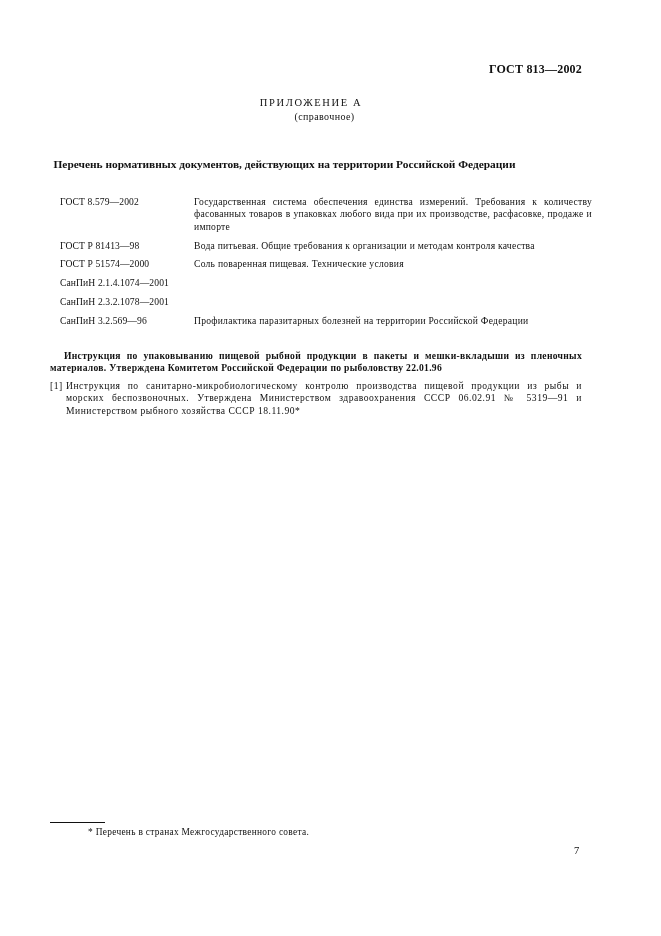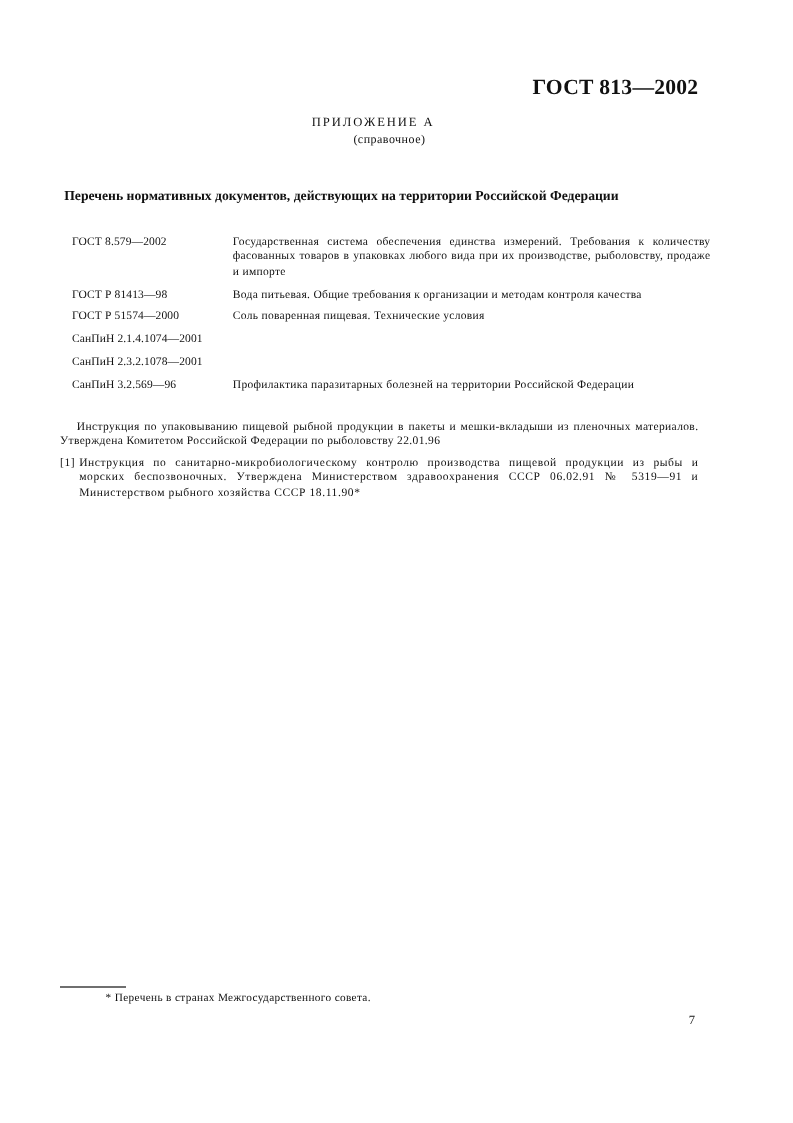--- a/index.html
+++ b/index.html
@@ -4,41 +4,41 @@
   <style>
     html, body { margin: 0; padding: 0; background: #ffffff; }
     body {
       width: 661px; height: 936px; position: relative; overflow: hidden;
       font-family: "Liberation Serif", "DejaVu Serif", serif;
       color: #111111;
     }
     .abs { position: absolute; }
     .header-code {
       left: 400px; top: 62px; width: 182px; text-align: right;
-      font-weight: bold; font-size: 18px; letter-spacing: 0.2px;
+      font-weight: bold; font-size: 12px; letter-spacing: 0.2px;
     }
     .appendix-title {
       left: 0; width: 622px; top: 97px; text-align: center;
       font-size: 10.5px; letter-spacing: 1.6px;
     }
     .appendix-sub {
       left: 0; width: 649px; top: 111px; text-align: center;
       font-size: 10px; letter-spacing: 0.4px;
     }
     .section-title {
       left: 0; width: 569px; top: 158px; text-align: center;
       font-weight: bold; font-size: 11.4px;
     }
     .refs { left: 60px; top: 196px; width: 532px; }
     .ref-row { display: flex; font-size: 9.6px; line-height: 12.4px; margin-bottom: 6.4px; }
     .ref-code { width: 134px; flex: none; white-space: nowrap; letter-spacing: 0.1px; }
     .ref-desc { flex: 1; text-align: justify; letter-spacing: 0.25px; }
     .para {
       left: 50px; top: 350px; width: 532px;
-      font-size: 9.6px; line-height: 12.4px; text-align: justify; text-indent: 14px; letter-spacing: 0.3px;
+      font-size: 9.6px; line-height: 12.4px; text-align: justify; text-indent: 14px; letter-spacing: 0.3px; font-weight: bold;
     }
     .bib {
       left: 50px; top: 380px; width: 532px; display: flex;
       font-size: 9.6px; line-height: 12.4px; letter-spacing: 0.5px;
     }
     .bib-num { width: 16px; flex: none; }
     .bib-text { flex: 1; text-align: justify; }
     .fn-rule { left: 50px; top: 822px; width: 55px; height: 1px; background: #111; }
     .footnote { left: 88px; top: 827px; font-size: 9.4px; letter-spacing: 0.3px; }
     .page-num { left: 574px; top: 845px; font-size: 10.5px; }
@@ -49,21 +49,21 @@
 <div class="abs header-code">ГОСТ 813—2002</div>
 
 <div class="abs appendix-title">ПРИЛОЖЕНИЕ А</div>
 <div class="abs appendix-sub">(справочное)</div>
 
 <div class="abs section-title">Перечень нормативных документов, действующих на территории Российской Федерации</div>
 
 <div class="abs refs">
   <div class="ref-row">
     <div class="ref-code">ГОСТ 8.579—2002</div>
-    <div class="ref-desc">Государственная система обеспечения единства измерений. Требования к количеству фасованных товаров в упаковках любого вида при их производстве, рыболовству, продаже и импорте</div>
+    <div class="ref-desc">Государственная система обеспечения единства измерений. Требования к количеству фасованных товаров в упаковках любого вида при их производстве, расфасовке, продаже и импорте</div>
   </div>
   <div class="ref-row">
     <div class="ref-code">ГОСТ Р 81413—98</div>
     <div class="ref-desc">Вода питьевая. Общие требования к организации и методам контроля качества</div>
   </div>
   <div class="ref-row">
     <div class="ref-code">ГОСТ Р 51574—2000</div>
     <div class="ref-desc">Соль поваренная пищевая. Технические условия</div>
   </div>
   <div class="ref-row">

